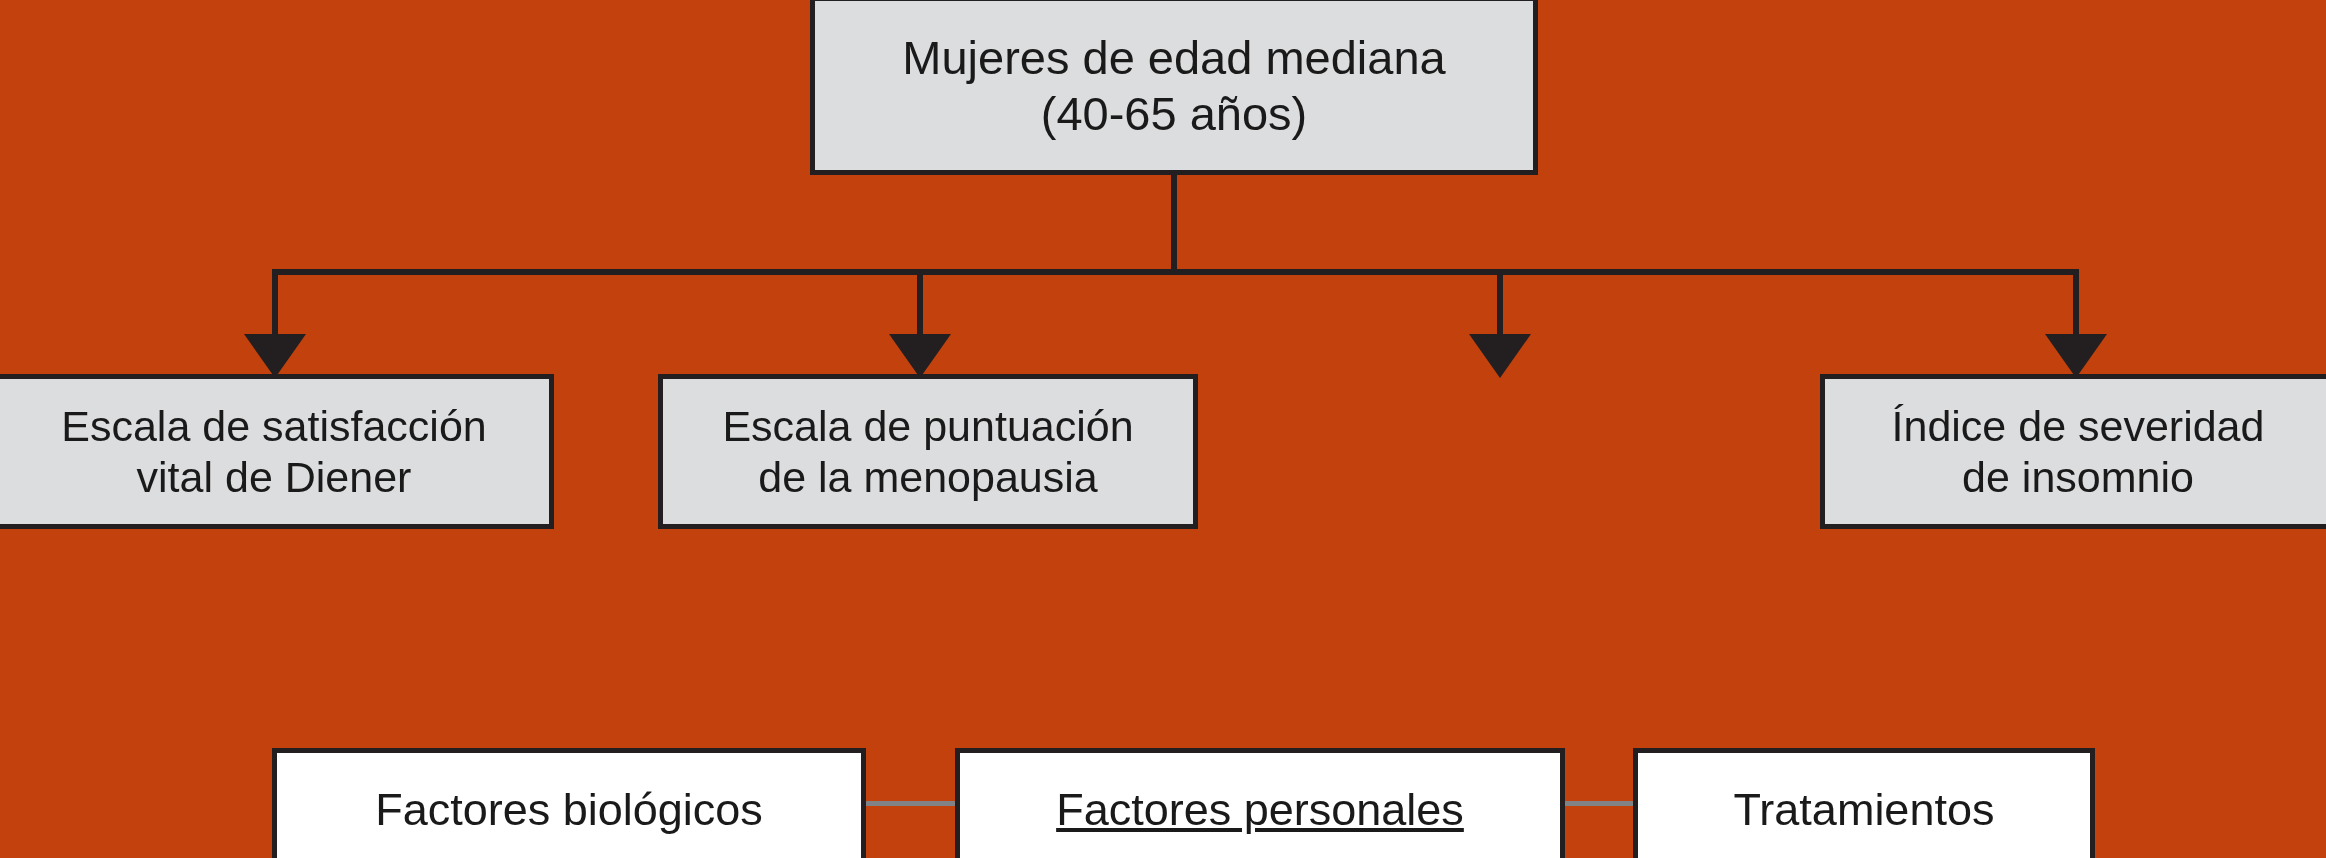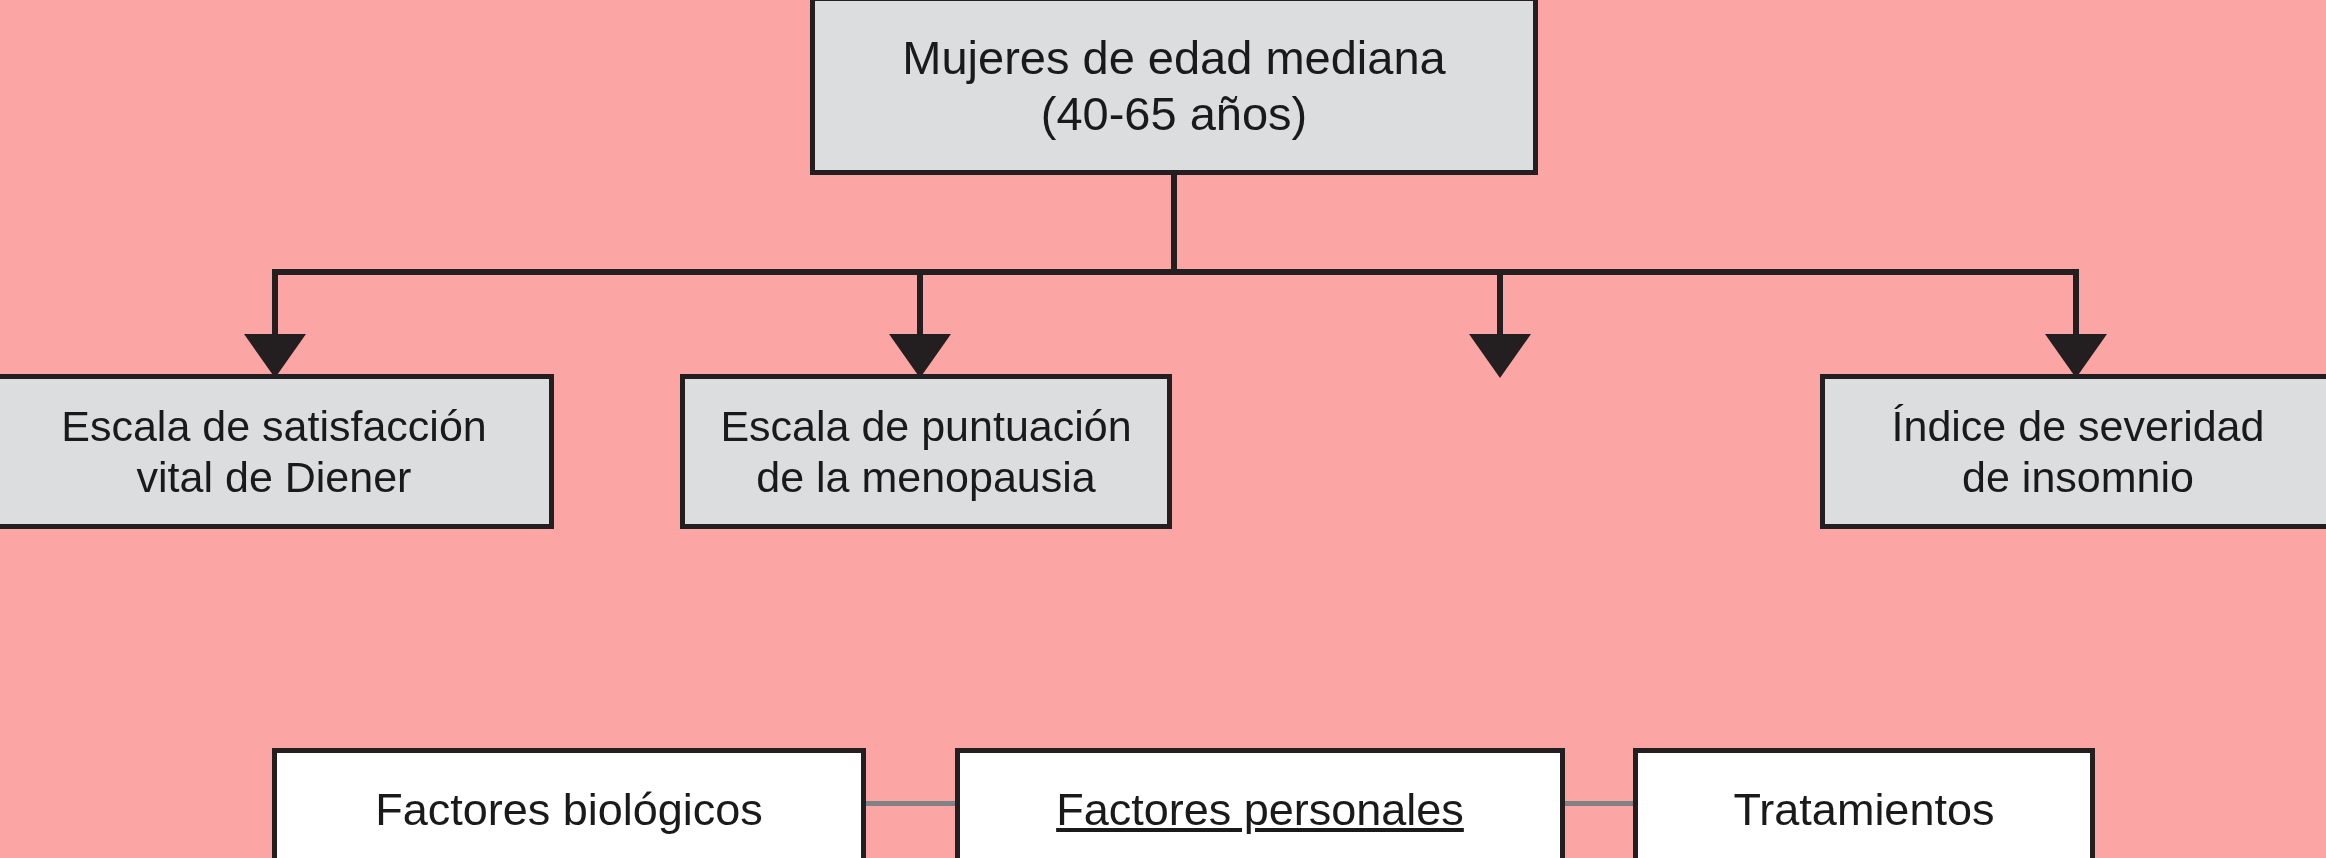--- a/index.html
+++ b/index.html
@@ -9,21 +9,21 @@
     background: #ffffff;
   }
   body {
     font-family: "Liberation Sans", sans-serif;
     -webkit-font-smoothing: antialiased;
   }
   #canvas {
     position: relative;
     width: 2326px;
     height: 858px;
-    background: #fca5a5;
+    background: #c2410c;
     overflow: hidden;
   }
 
   
   .node {
     position: absolute;
     box-sizing: border-box;
     display: flex;
     align-items: center;
     justify-content: center;
@@ -50,21 +50,21 @@
     font-size: 47px;
   }
 
   
   .measure {
     font-size: 43px;
     top: 374px;
     height: 155px;
   }
   #node-m0 { left: -6px;   width: 560px; }
-  #node-m1 { left: 680px;  width: 492px; }
+  #node-m1 { left: 658px;  width: 540px; }
   #node-m2 { left: 1288px; width: 430px; }
   #node-m3 { left: 1820px; width: 516px; }
 
   
   .factor {
     font-size: 45px;
     top: 748px;
     height: 124px;
     border-width: 4px;
   }

